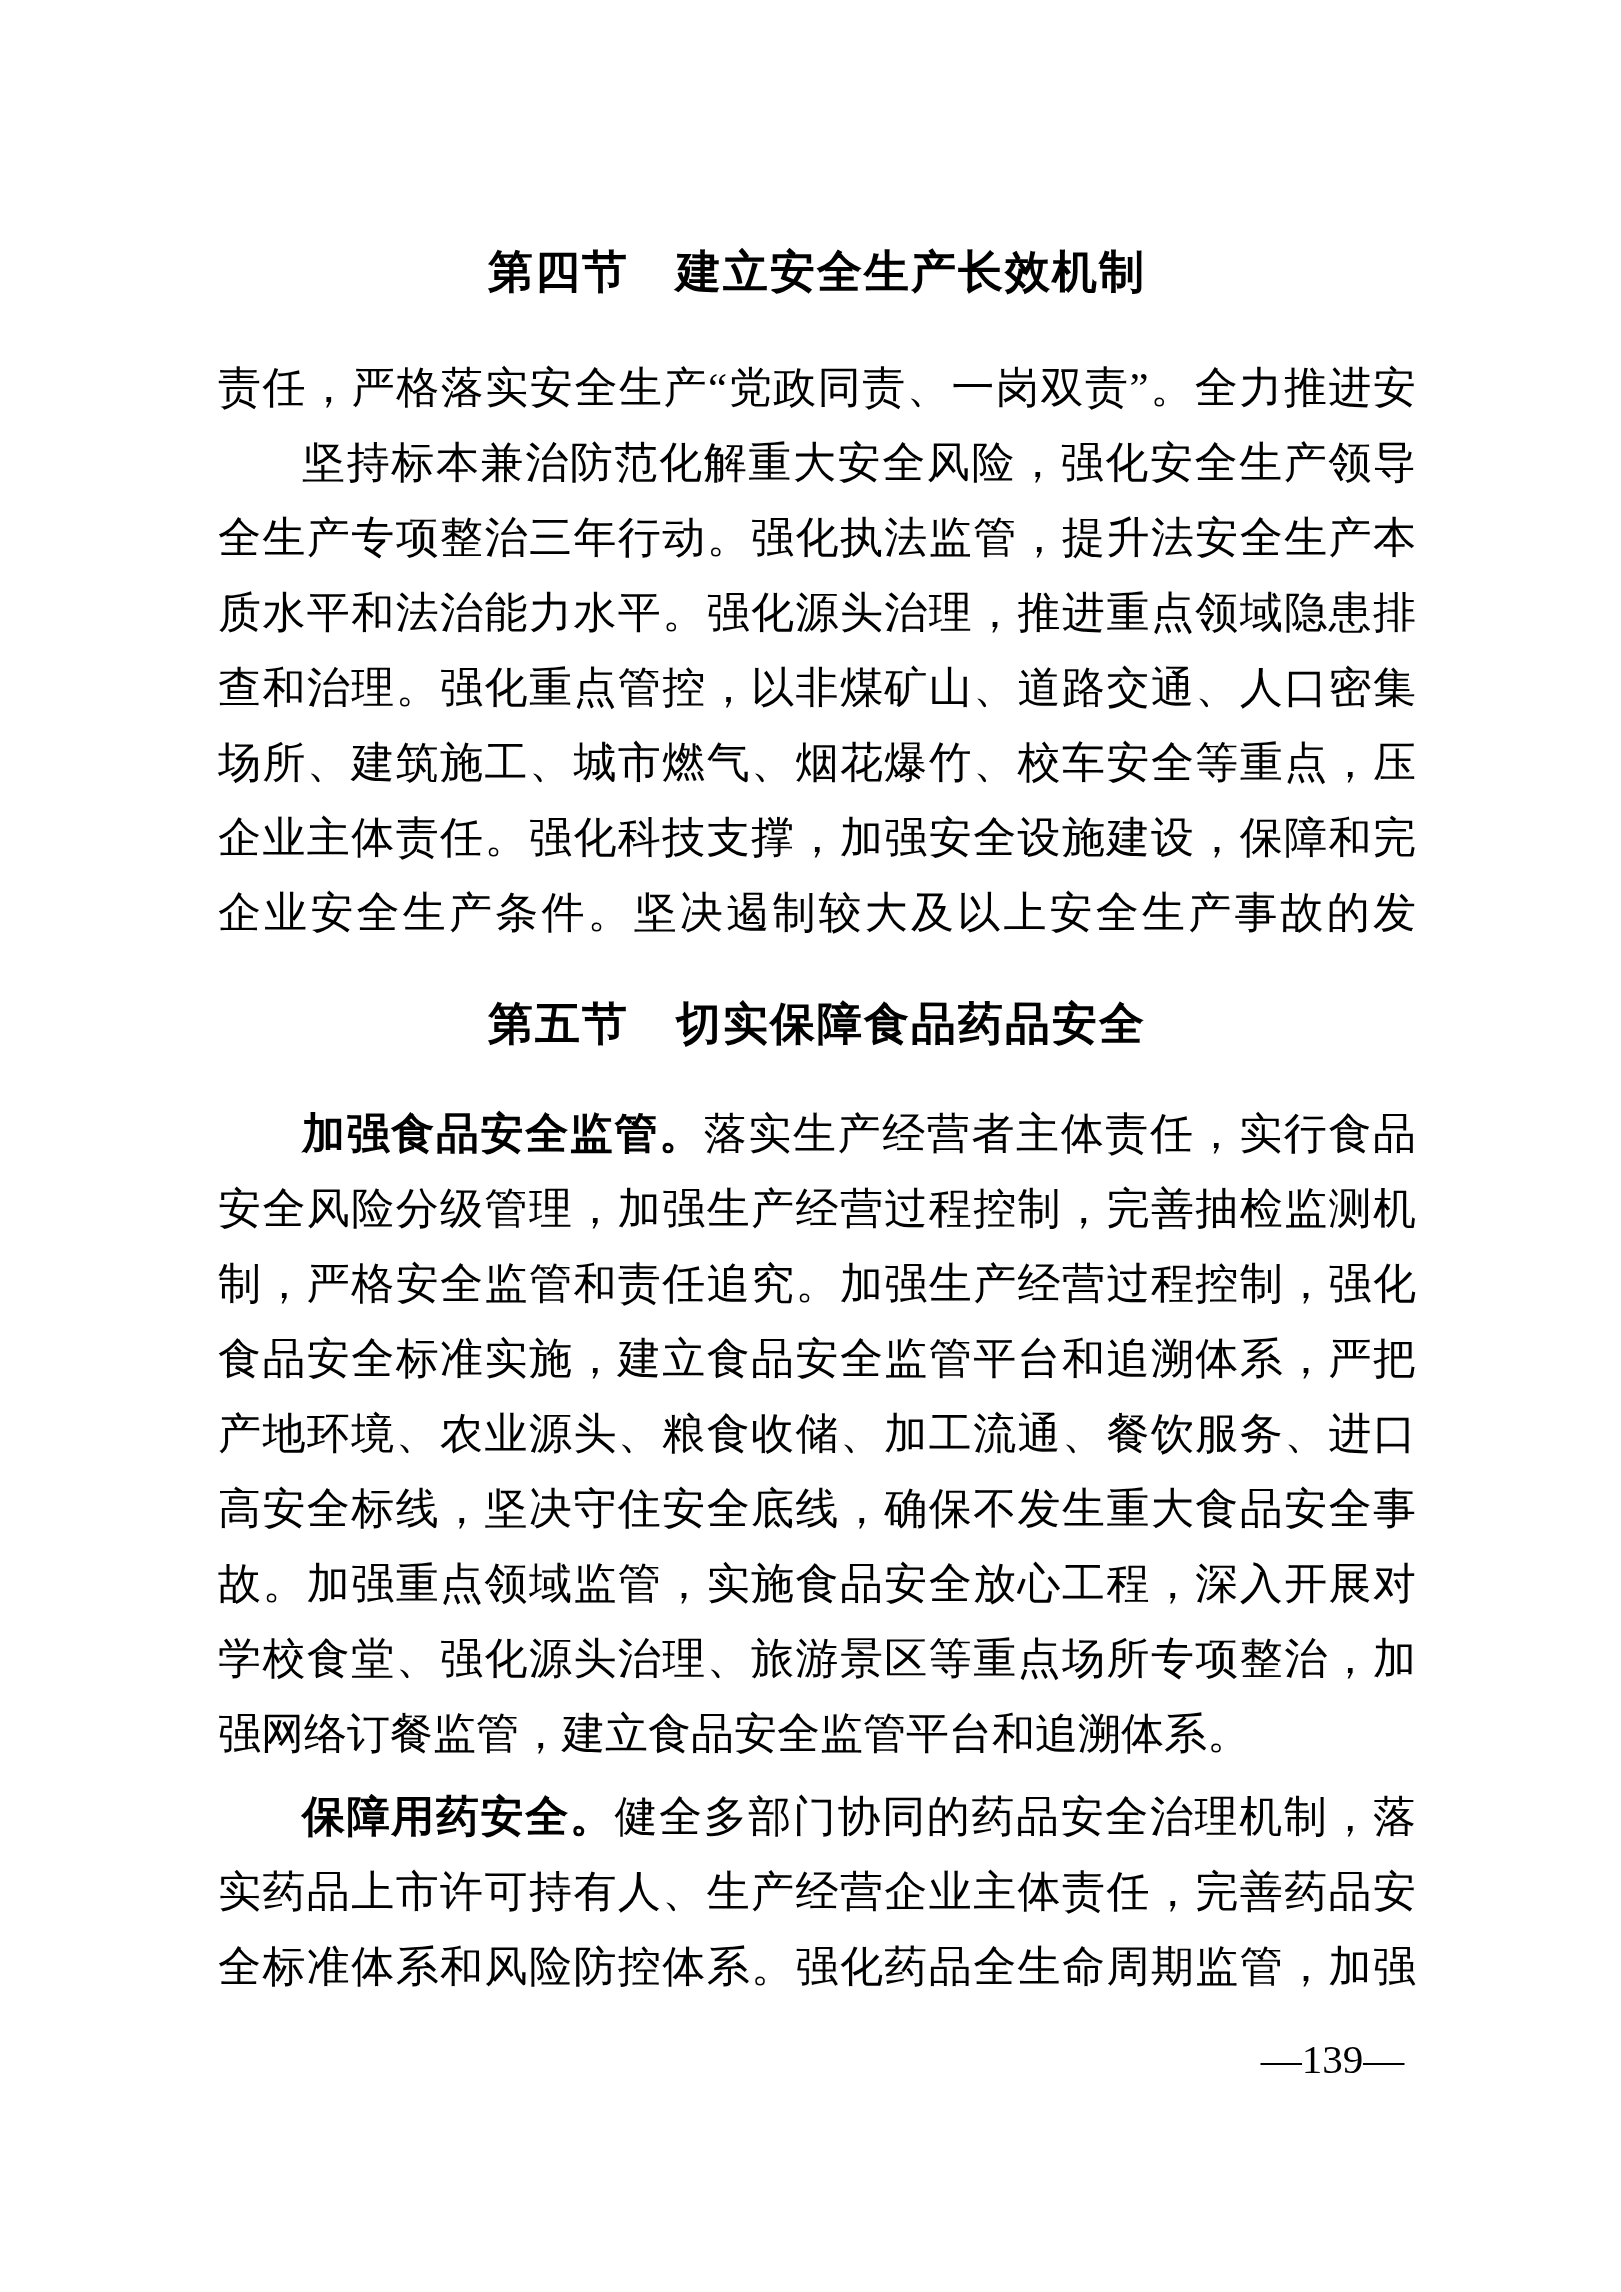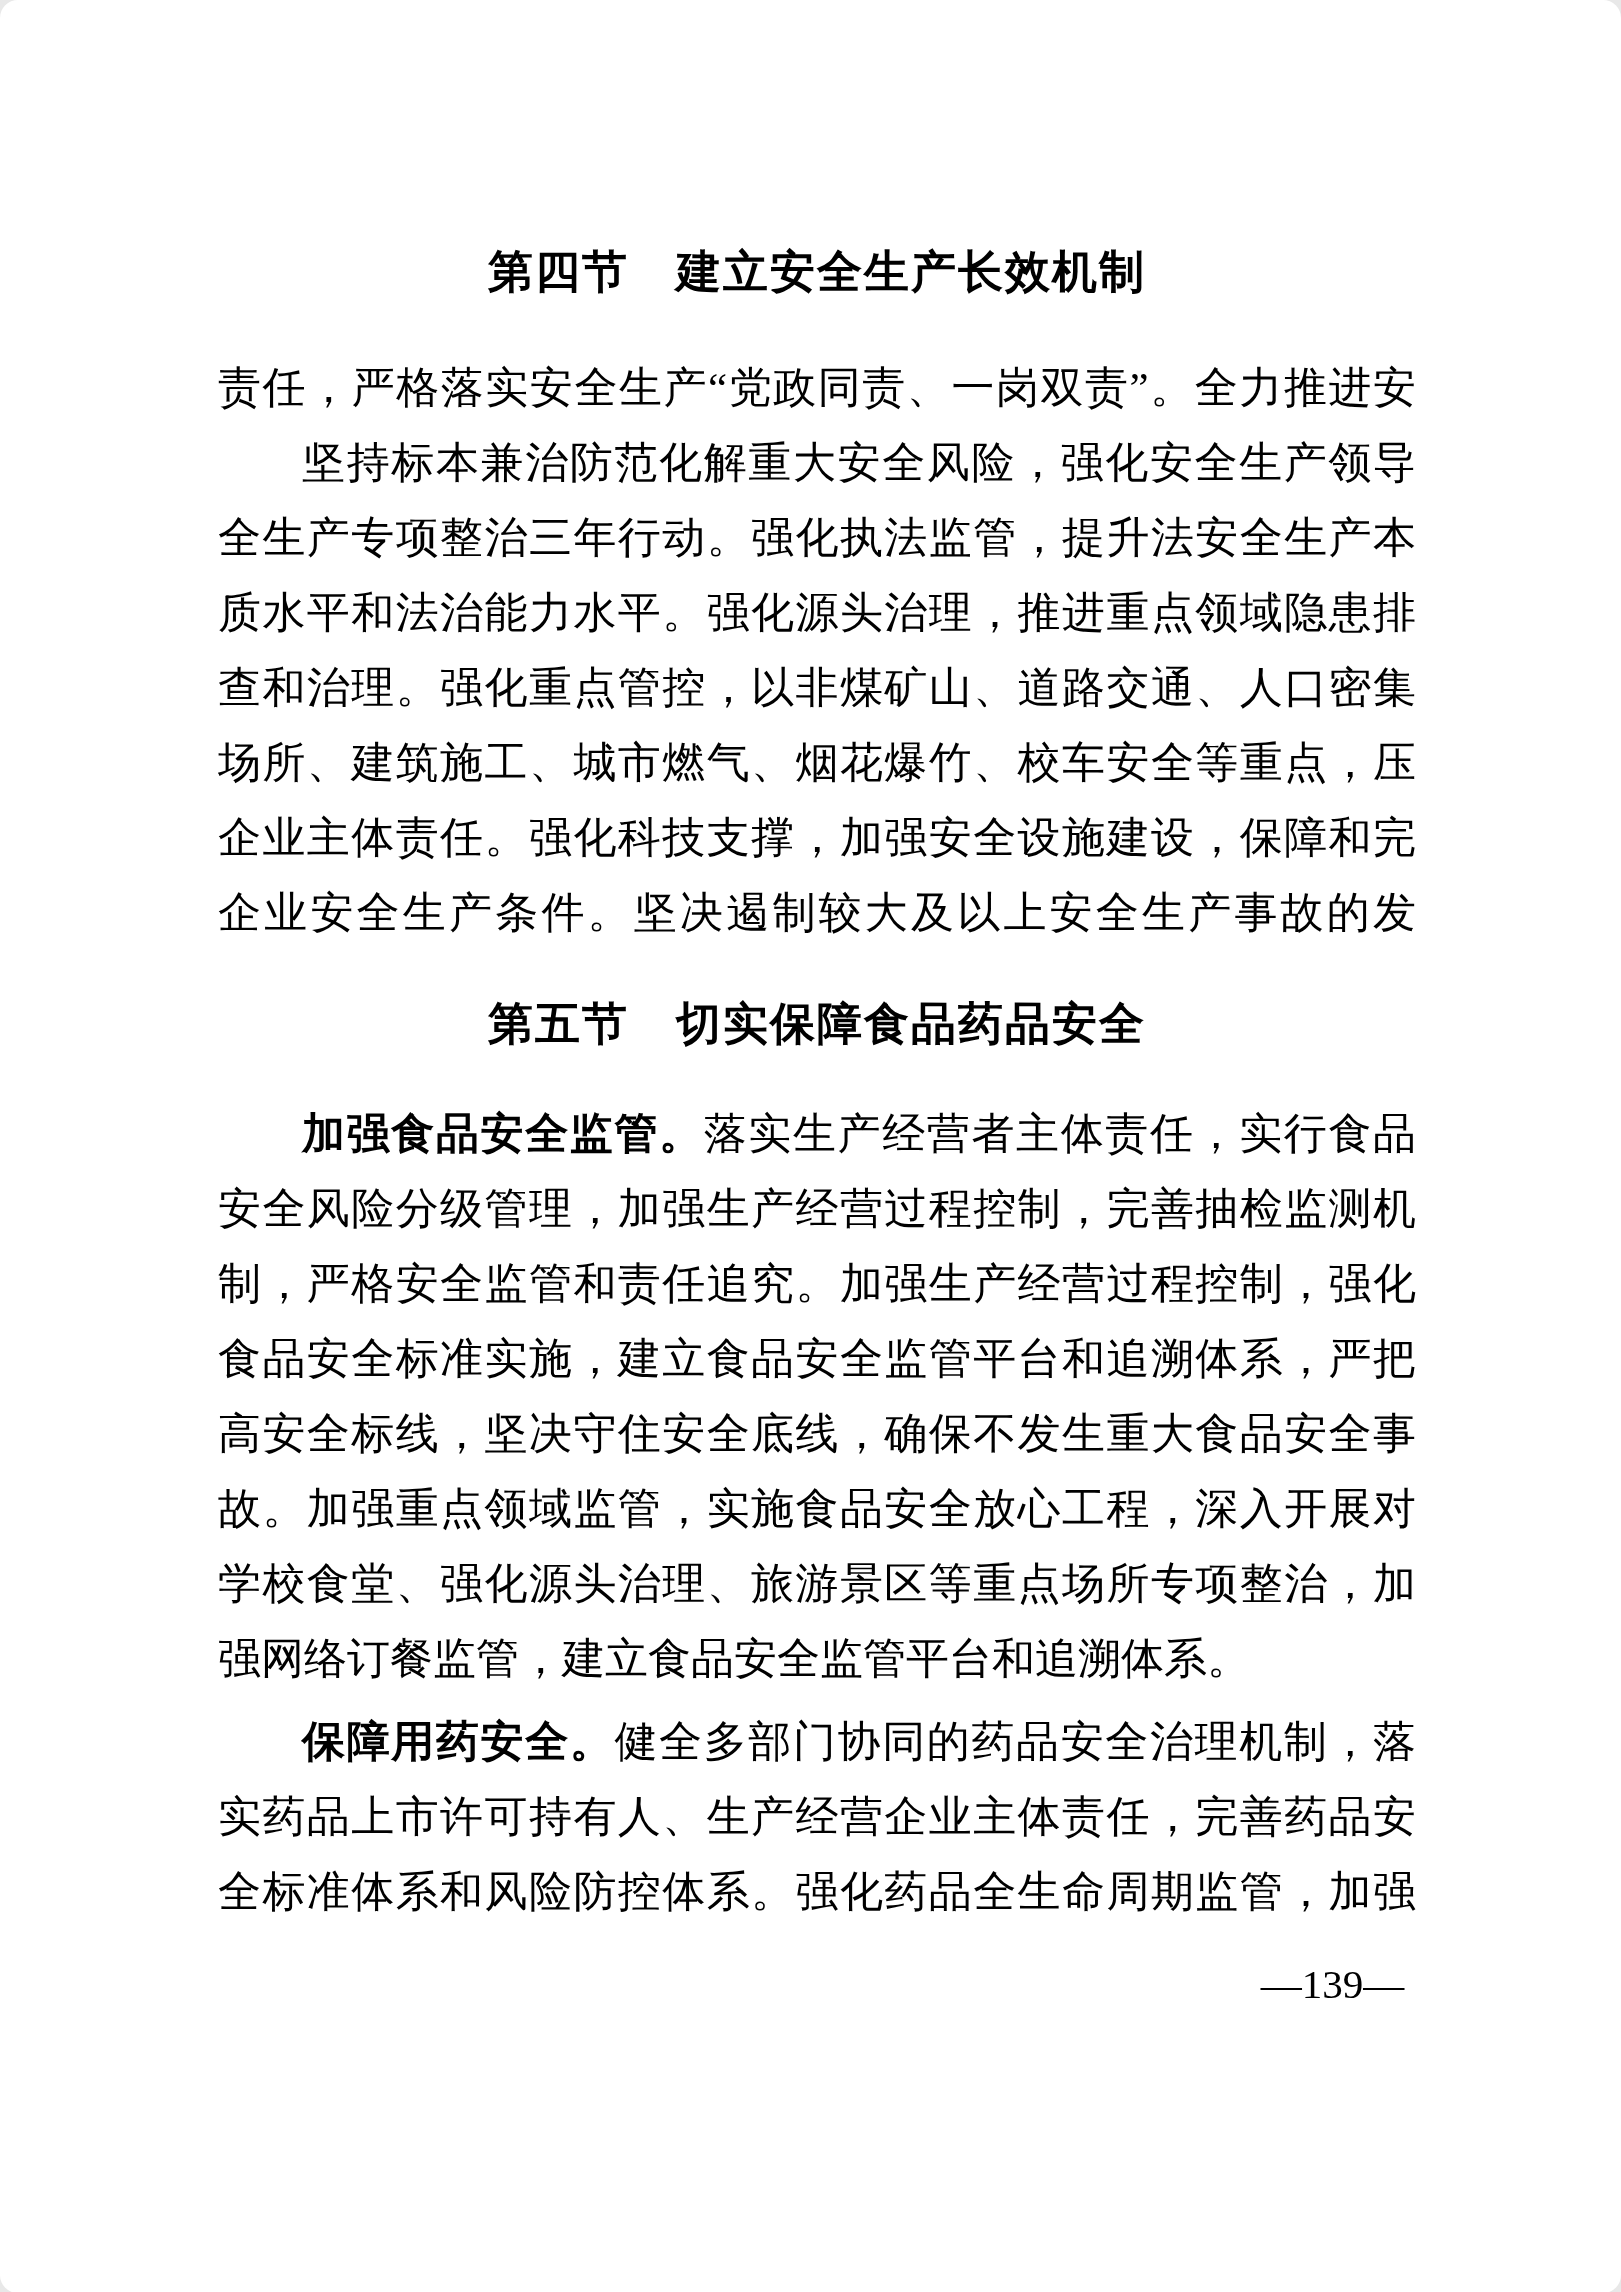--- a/index.html
+++ b/index.html
@@ -4,21 +4,20 @@
 <style>
   html, body { margin: 0; padding: 0; background: #e8e8e8; }
   .page {
     position: relative;
     width: 1621px;
     height: 2293px;
     margin: 0 auto;
     background: #ffffff;
     color: #000000;
     overflow: hidden;
-    border-radius: 18px;
   }
   .content {
     padding: 233px 205px 0 218px; 
   }
   .heading {
     font-family: "Liberation Sans", "DejaVu Sans", sans-serif;
     font-weight: 700;
     font-size: 45px;
     letter-spacing: 2px;
     line-height: 78px;
@@ -74,20 +73,21 @@
       <div class="line">企业安全生产条件。坚决遏制较大及以上安全生产事故的发生。</div>
     </div>
 
     <div class="heading h2">第五节　切实保障食品药品安全</div>
 
     <div class="para food">
       <div class="line indent"><span class="lead">加强食品安全监管。</span><span>落实生产经营者主体责任，实行食品</span></div>
       <div class="line">安全风险分级管理，加强生产经营过程控制，完善抽检监测机</div>
       <div class="line">制，严格安全监管和责任追究。加强生产经营过程控制，强化</div>
       <div class="line">食品安全标准实施，建立食品安全监管平台和追溯体系，严把</div>
+      <div class="line">产地环境、农业源头、粮食收储、加工流通、餐饮服务、进口</div>
       <div class="line">高安全标线，坚决守住安全底线，确保不发生重大食品安全事</div>
       <div class="line">故。加强重点领域监管，实施食品安全放心工程，深入开展对</div>
       <div class="line">学校食堂、强化源头治理、旅游景区等重点场所专项整治，加</div>
       <div class="line left">强网络订餐监管，建立食品安全监管平台和追溯体系。</div>
     </div>
 
     <div class="para drug">
       <div class="line indent"><span class="lead">保障用药安全。</span><span>健全多部门协同的药品安全治理机制，落</span></div>
       <div class="line">实药品上市许可持有人、生产经营企业主体责任，完善药品安</div>
       <div class="line">全标准体系和风险防控体系。强化药品全生命周期监管，加强</div>

